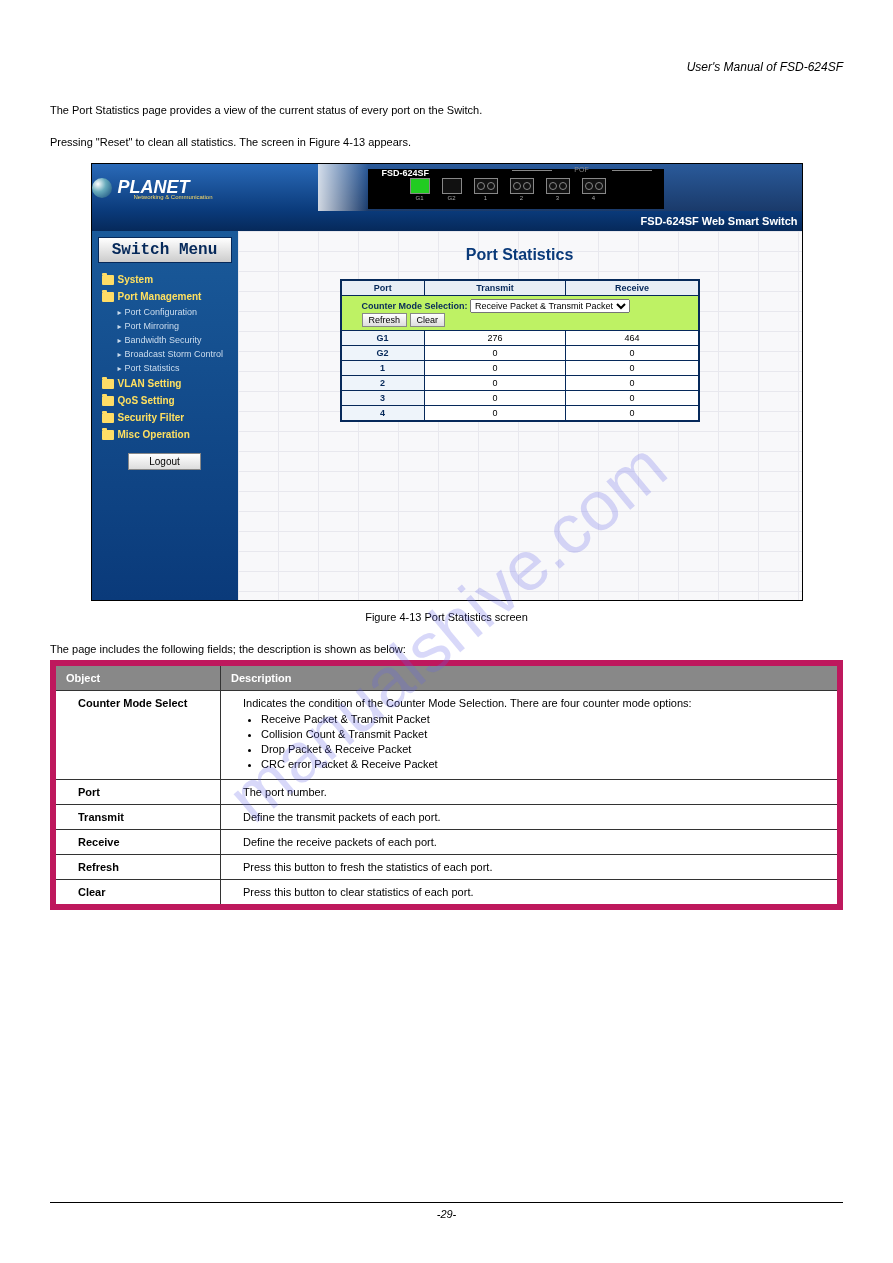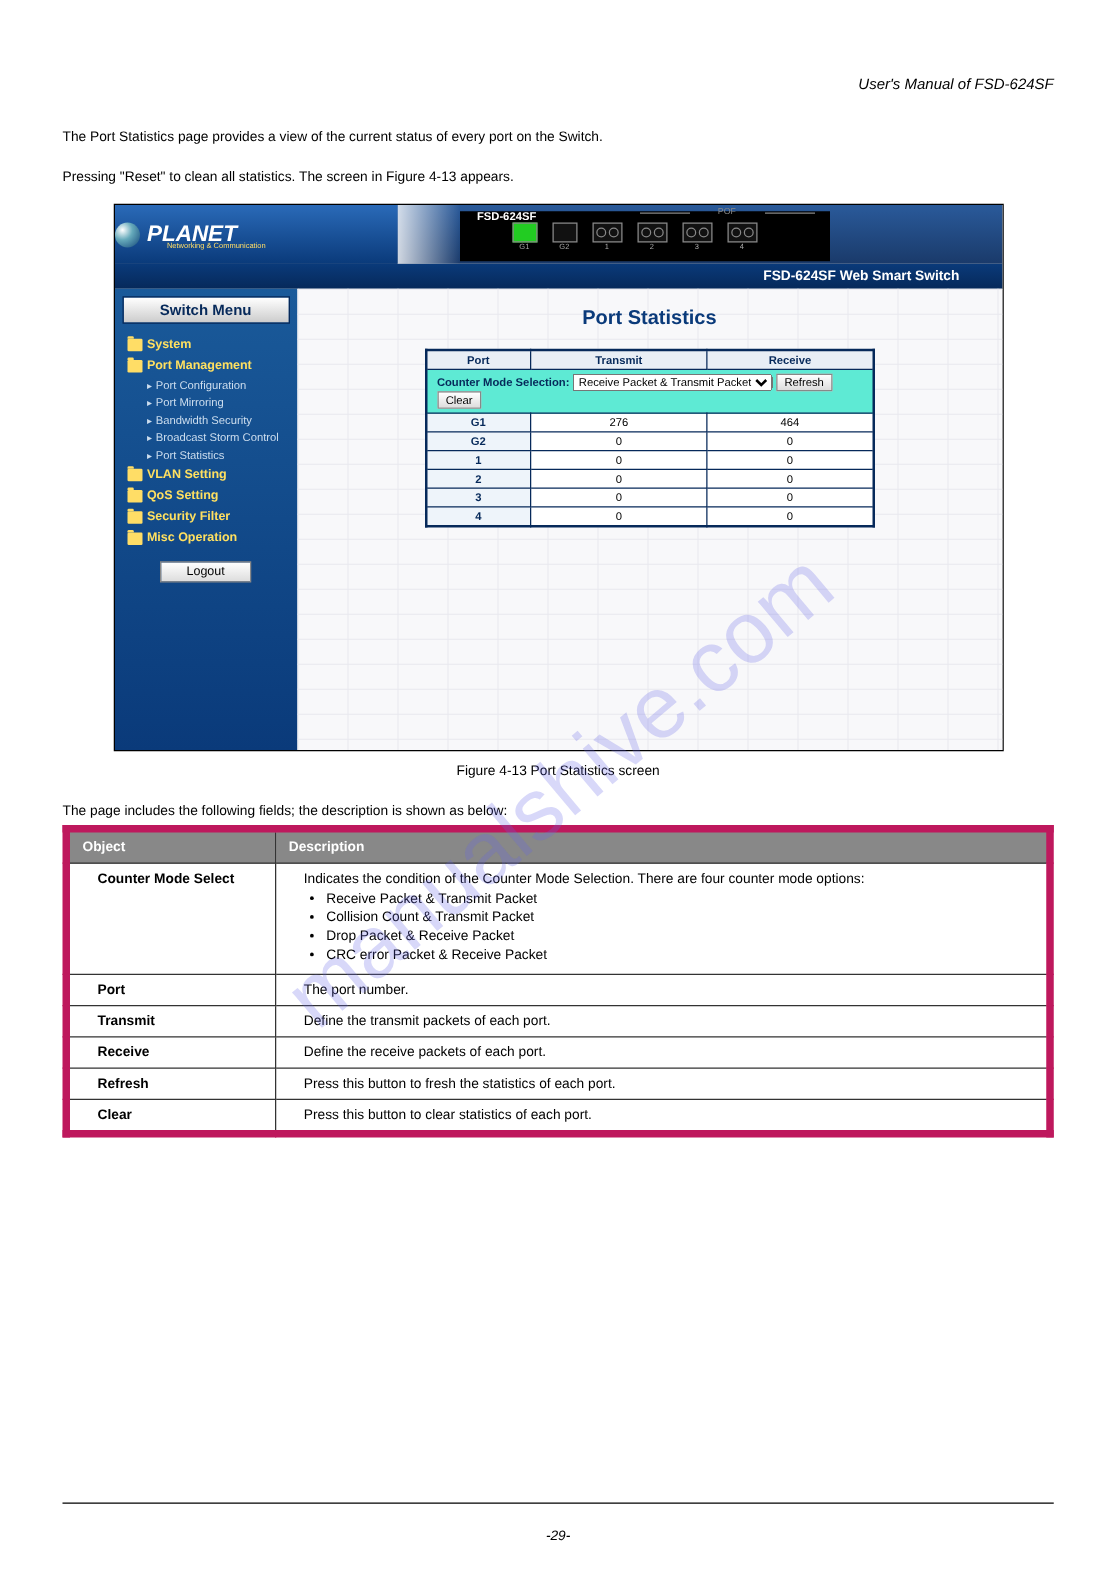--- a/index.html
+++ b/index.html
@@ -153,42 +153,43 @@
   }
   .pof-bracket::before { left: -10px; }
   .pof-bracket::after { right: -10px; }
   .ss-subheader {
     height: 20px;
     background: linear-gradient(180deg,#0a3a7a,#06295a);
     text-align: right;
     color: #fff;
     font-weight: bold;
     font-size: 11px;
-    padding-right: 34px;
+    padding-right: 4px;
     line-height: 20px;
   }
   .ss-body {
     display: flex;
     height: 369px;
   }
   .sidebar {
     width: 146px;
     background: linear-gradient(180deg,#1a5a9a 0%, #0a3a7a 100%);
     padding: 6px 6px;
     box-sizing: border-box;
   }
   .menu-title-box {
     background: linear-gradient(180deg,#fff,#ccc);
     border: 1px solid #06295a;
     text-align: center;
     font-weight: bold;
     color: #06295a;
-    font-size: 12px;
+    font-size: 16px;
     padding: 3px 0;
     margin-bottom: 8px;
+    font-family: Liberation Mono, monospace;
   }
   .menu-item {
     color: #fff;
     font-size: 10px;
     padding: 3px 0 3px 4px;
     display: flex;
     align-items: center;
     cursor: pointer;
   }
   .menu-item.top {
@@ -249,23 +250,23 @@
     width: 360px;
     background: #fff;
   }
   .content-table td, .content-table th {
     border: 1px solid #06295a;
     font-size: 9px;
     text-align: center;
     padding: 2px 4px;
   }
   .ctrl-row td {
-    background: #5eead4;
+    background: #bef264;
     text-align: left;
-    padding: 3px 8px;
+    padding: 3px 20px;
   }
   .ctrl-label {
     font-weight: bold;
     color: #06295a;
     font-size: 9px;
   }
   .mode-select {
     font-size: 9px;
     width: 160px;
   }
@@ -327,21 +328,21 @@
   }
   .footer-line {
     position: absolute;
     left: 50px;
     right: 50px;
     bottom: 60px;
     border-top: 1px solid #000;
   }
   .footer-pagenum {
     position: absolute;
-    bottom: 28px;
+    bottom: 43px;
     left: 0;
     right: 0;
     text-align: center;
     font-size: 11px;
     font-style: italic;
   }
   .watermark {
     position: absolute;
     left: 50%;
     top: 50%;

